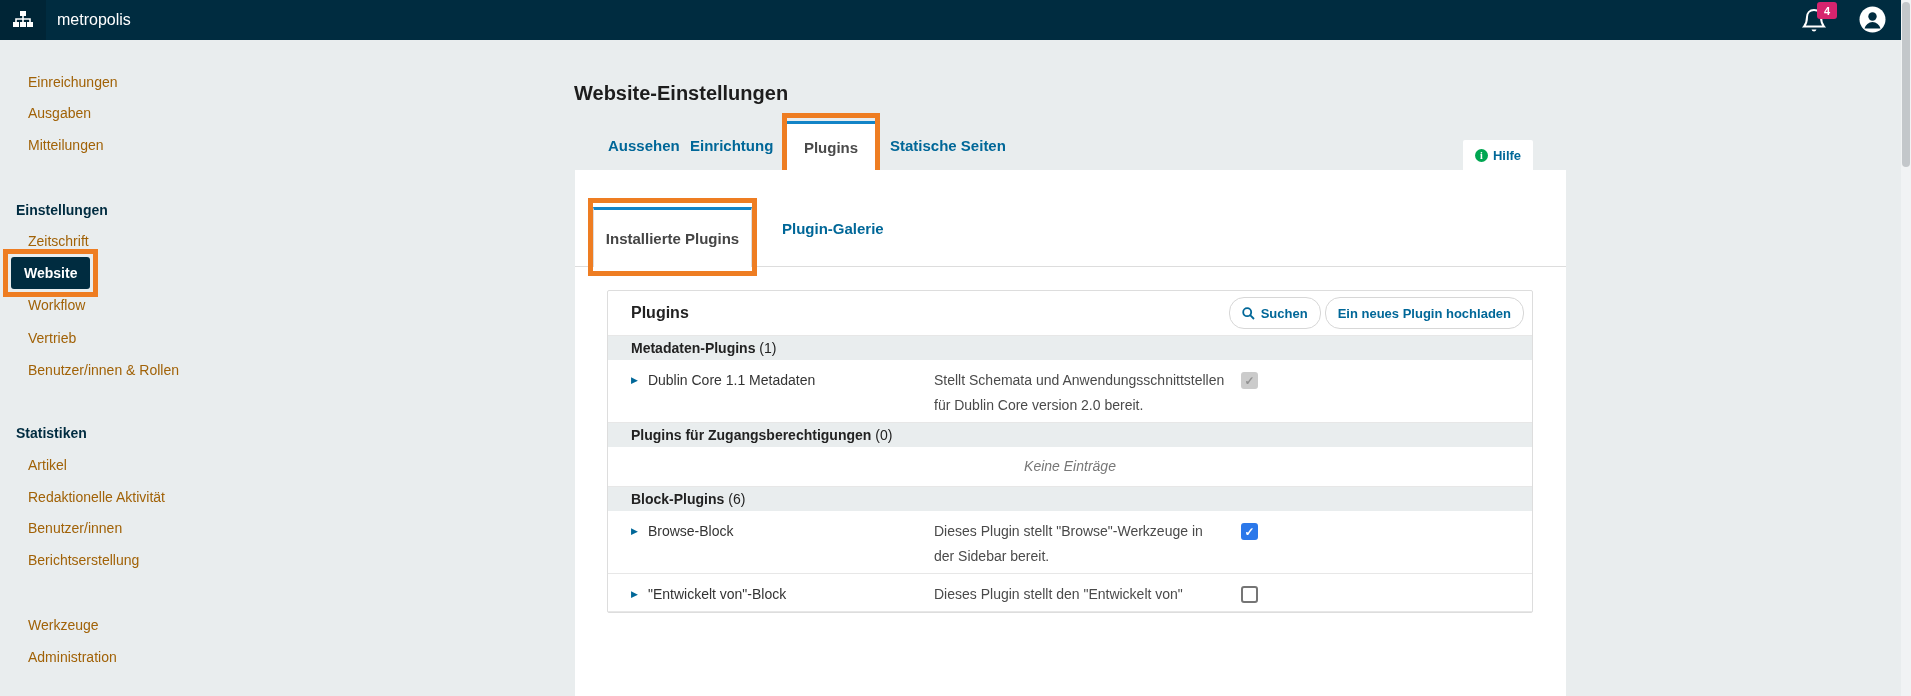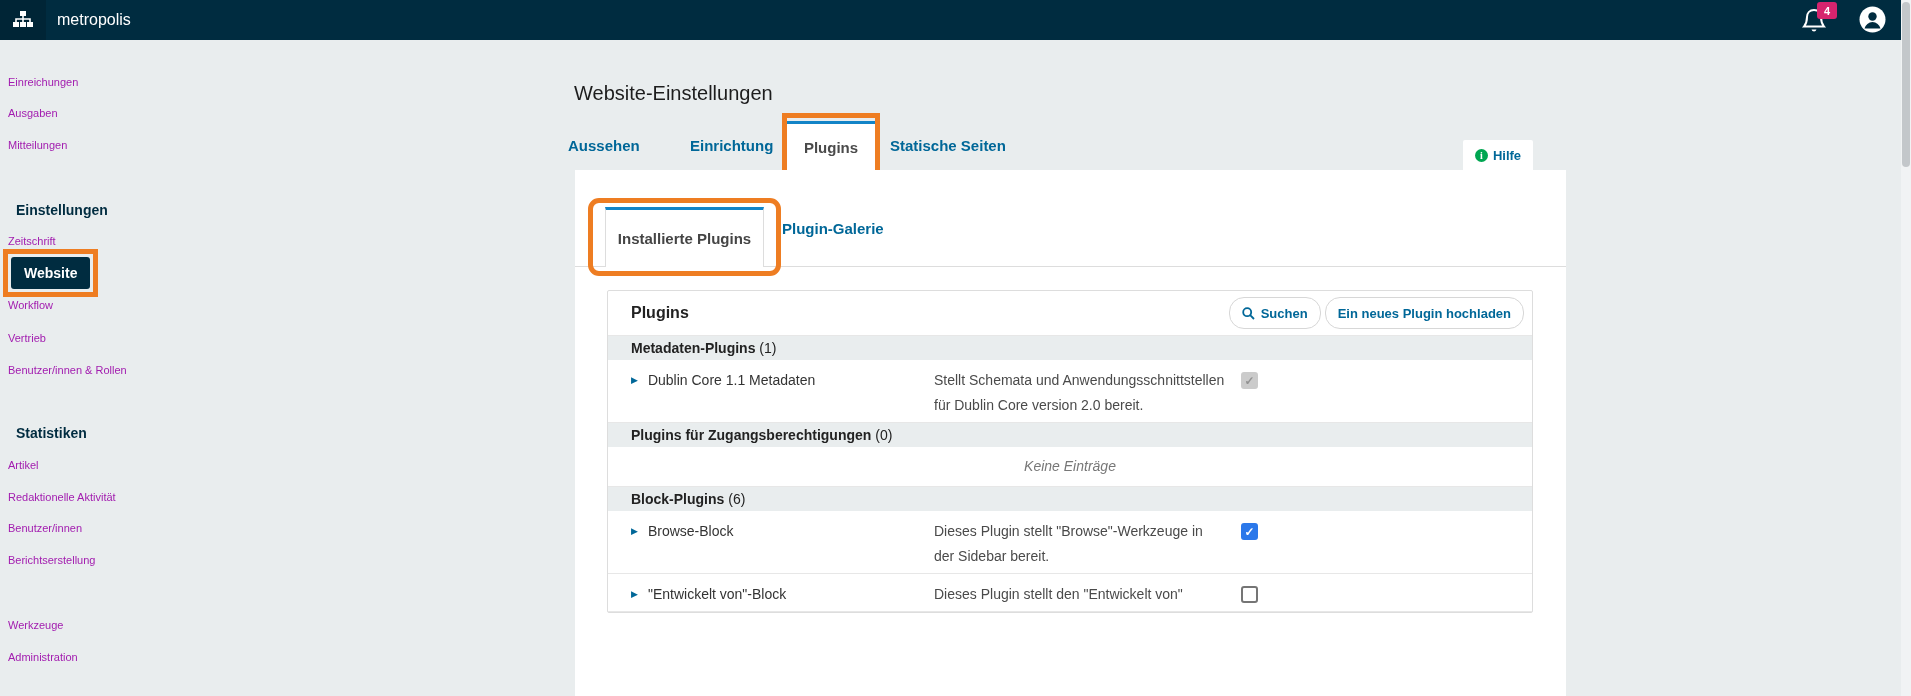--- a/index.html
+++ b/index.html
@@ -11,37 +11,37 @@
   .topbar{position:absolute;left:0;top:0;width:1911px;height:40px;background:#002c40;}
   .logo-tile{position:absolute;left:0;top:0;width:46px;height:40px;background:#002536;display:flex;align-items:center;justify-content:center;cursor:pointer;}
   .journal-name{position:absolute;left:57px;top:0;height:40px;display:flex;align-items:center;color:#fff;font-size:16px;font-weight:normal;}
   .bell{position:absolute;left:1801px;top:7px;width:28px;height:28px;cursor:pointer;}
   .badge{position:absolute;left:1817px;top:2px;min-width:16px;height:17px;background:#d6246e;color:#fff;font-size:11px;font-weight:bold;border-radius:3px;display:flex;align-items:center;justify-content:center;padding:0 2px;}
   .avatar{position:absolute;left:1859px;top:6px;width:27px;height:27px;cursor:pointer;}
   
   .scroll-track{position:absolute;left:1901px;top:0;width:10px;height:696px;background:#f1f3f4;}
   .scroll-thumb{position:absolute;left:1px;top:2px;width:8px;height:165px;background:#c3c7ca;border-radius:4px;}
   
-  .side-item{position:absolute;left:8px;font-size:11px;line-height:20px;color:#a21caf;cursor:pointer;white-space:nowrap;}
+  .side-item{position:absolute;left:28px;font-size:14px;line-height:20px;color:#a16207;cursor:pointer;white-space:nowrap;}
   .side-header{position:absolute;left:16px;font-size:14px;line-height:20px;color:#002c40;font-weight:bold;white-space:nowrap;cursor:default;}
   .annot{border:5px solid #ee7d22;}
   .side-active-wrap{position:absolute;left:3px;top:249px;padding:3px;}
   .side-active{background:#002c40;color:#fff;font-weight:bold;font-size:14px;line-height:20px;padding:6px 13px;border-radius:3px;cursor:pointer;}
   
-  .page-title{position:absolute;left:574px;top:82px;font-size:20px;font-weight:normal;color:#1d1d1d;}
+  .page-title{position:absolute;left:574px;top:82px;font-size:20px;font-weight:bold;color:#1d1d1d;}
   .tab{position:absolute;top:121px;height:49px;display:flex;align-items:center;color:#006798;font-size:15px;font-weight:bold;cursor:pointer;}
   .tab-active-wrap{position:absolute;left:782px;top:113px;padding:3px 0 0 0;}
   .tab-active{width:88px;height:49px;box-sizing:border-box;background:#fff;border-top:3px solid #1284c7;display:flex;align-items:center;justify-content:center;color:#4a4a4a;font-size:15px;font-weight:bold;cursor:pointer;}
   .help-tab{position:absolute;left:1463px;top:140px;width:70px;height:30px;background:#fff;border-radius:2px 2px 0 0;display:flex;align-items:center;justify-content:center;gap:5px;cursor:pointer;}
   .help-tab span.lbl{color:#006798;font-size:13px;font-weight:bold;}
   .info-dot{width:13px;height:13px;border-radius:50%;background:#00a651;color:#fff;font-size:10px;font-weight:bold;display:flex;align-items:center;justify-content:center;font-family:"Liberation Serif",serif;}
   
   .panel{position:absolute;left:575px;top:170px;width:991px;height:526px;background:#fff;overflow:hidden;}
   .subtab-bar{position:absolute;left:0;top:0;width:100%;height:97px;box-sizing:border-box;border-bottom:1px solid #ddd;}
-  .subtab-active-wrap{position:absolute;left:13px;top:28px;padding:4px 12px;border-radius:11px;}
+  .subtab-active-wrap{position:absolute;left:13px;top:28px;padding:4px 0;}
   .subtab-active{width:159px;height:60px;box-sizing:border-box;background:#fff;border-top:3px solid #1284c7;border-left:1px solid #ddd;border-right:1px solid #ddd;display:flex;align-items:center;justify-content:center;color:#454545;font-size:15px;font-weight:bold;cursor:pointer;}
   .subtab{position:absolute;left:197px;top:28px;height:60px;display:flex;align-items:center;color:#006798;font-size:15px;font-weight:bold;cursor:pointer;padding:0 10px;}
   
   .grid{position:absolute;left:32px;top:120px;width:926px;box-sizing:border-box;border:1px solid #ddd;border-radius:2px;background:#fff;}
   .grid-header{display:flex;align-items:center;justify-content:space-between;height:44px;padding:0 8px 0 23px;border-bottom:1px solid #e7e7e7;}
   .grid-title{font-size:16px;font-weight:bold;color:#222;}
   .btn-row{display:flex;gap:4px;}
   .btn{height:32px;box-sizing:border-box;background:#fff;border:1px solid #d7d7d7;border-radius:15px;color:#006798;font-size:13px;font-weight:bold;display:flex;align-items:center;gap:6px;padding:0 12px;cursor:pointer;font-family:"Liberation Sans",sans-serif;}
   .row-grid{display:grid;grid-template-columns:303px 307px 1fr;padding:0 16px 0 23px;}
   .col-header{height:31px;align-items:center;color:#7a7a7a;font-size:13px;border-bottom:1px solid #eee;}
@@ -117,21 +117,21 @@
   <div class="side-item" style="top:487px">Redaktionelle Aktivität</div>
   <div class="side-item" style="top:518px">Benutzer/innen</div>
   <div class="side-item" style="top:550px">Berichtserstellung</div>
 
   <div class="side-item" style="top:615px">Werkzeuge</div>
   <div class="side-item" style="top:647px">Administration</div>
 </div>
 
 <div class="page-title">Website-Einstellungen</div>
 
-<div class="tab" style="left:568px">Aussehen</div>
+<div class="tab" style="left:608px">Aussehen</div>
 <div class="tab" style="left:690px">Einrichtung</div>
 <div class="tab-active-wrap annot">
   <div class="tab-active">Plugins</div>
 </div>
 <div class="tab" style="left:890px">Statische Seiten</div>
 
 <div class="help-tab">
   <span class="info-dot">i</span>
   <span class="lbl">Hilfe</span>
 </div>

